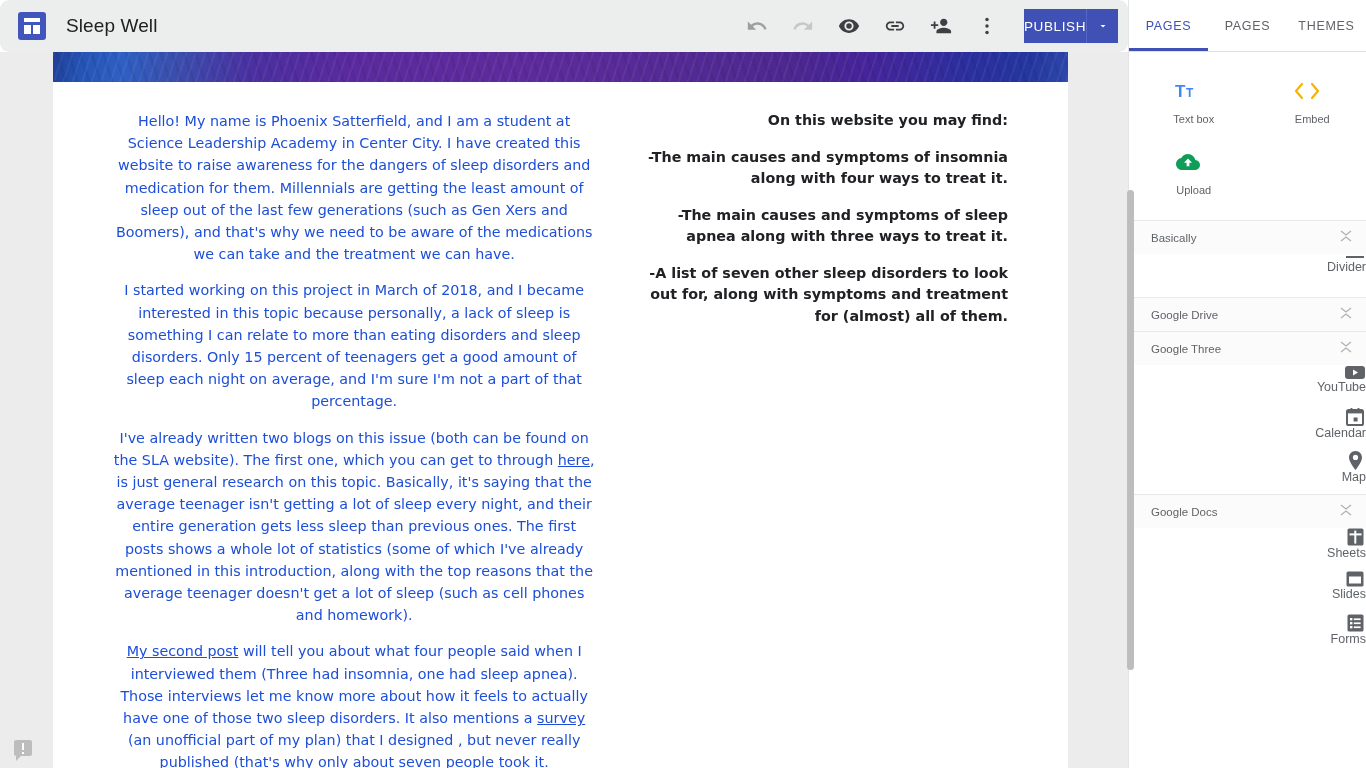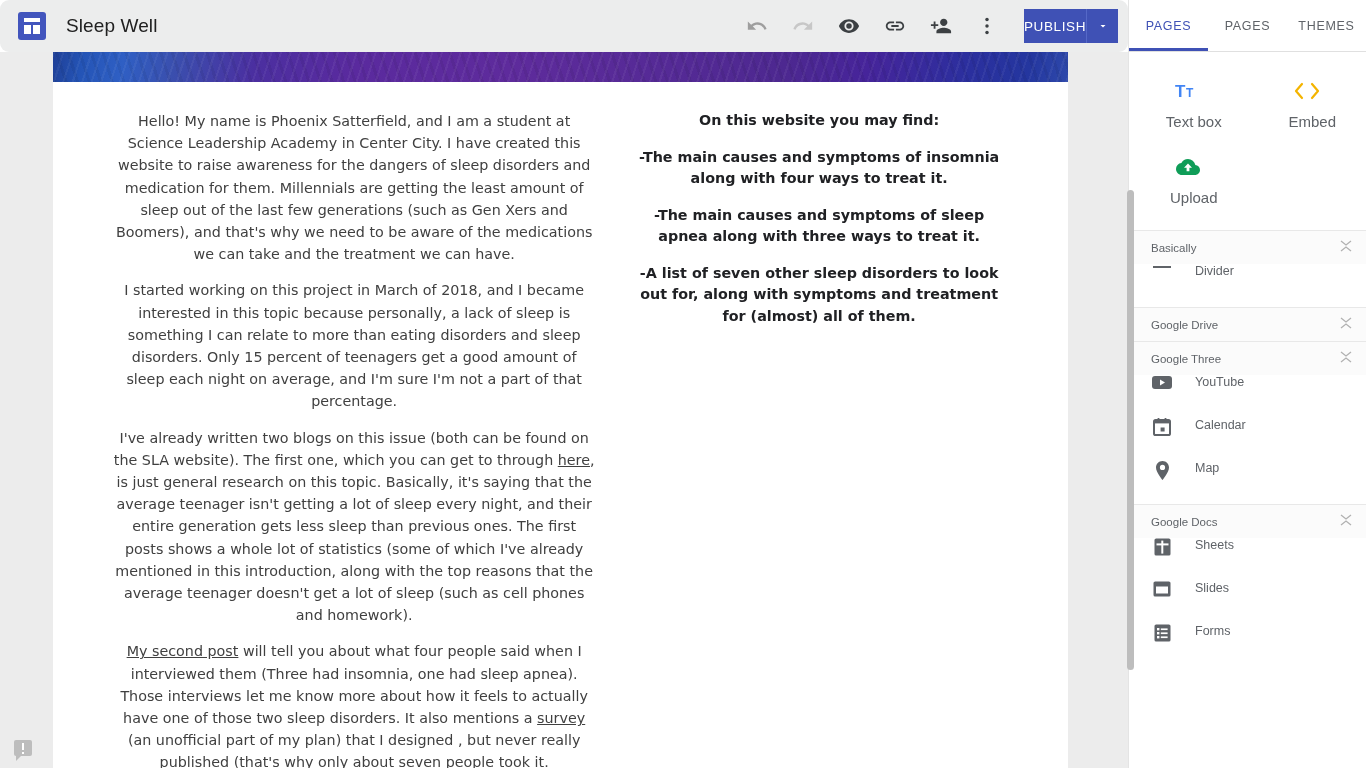--- a/index.html
+++ b/index.html
@@ -92,31 +92,31 @@
     display: flex;
     padding: 28px 60px 0 60px;
   }
   .col-left { width: 560px; padding-right: 30px; }
   .col-right { width: 420px; padding-left: 5px; }
 
   .col-left p {
     font-family: "DejaVu Sans", sans-serif;
     font-size: 14.3px;
     line-height: 22.2px;
-    color: #404040;
+    color: #1d4ed8;
     text-align: center;
     margin-bottom: 14px;
   }
   .col-right p {
     font-family: "DejaVu Sans", sans-serif;
     font-size: 14.3px;
     line-height: 21.5px;
     color: #202124;
     font-weight: bold;
-    text-align: center;
+    text-align: right;
     margin-bottom: 15px;
   }
   .doclink { text-decoration: underline; color: inherit; cursor: pointer; }
 
   .feedback {
     position: absolute; left: 14px; bottom: 12px;
     width: 18px; height: 16px; background: #bdbdbd;
     border-radius: 2px; cursor: pointer;
   }
   .feedback::after {
@@ -156,33 +156,33 @@
   }
 
   .insert-grid {
     display: flex; flex-wrap: wrap;
     padding: 16px 0 10px 0;
   }
   .ins-cell {
     width: 50%; text-align: center; padding: 8px 0 14px 0; cursor: pointer;
   }
   .ins-ico { height: 30px; display: flex; align-items: center; justify-content: center; }
-  .ins-label { font-size: 15px; color: #5f6368; margin-top: 7px; margin-left: 11px; }
+  .ins-label { font-size: 11px; color: #5f6368; margin-top: 7px; margin-left: 11px; }
 
   .sect-head {
     height: 34px; display: flex; align-items: center;
     padding: 0 14px 0 22px; border-top: 1px solid #e8e8e8;
     background: #fbfbfb;
   }
   .sect-title { font-size: 11.5px; color: #5f6368; flex: 1; }
   .collapse { cursor: pointer; opacity: .55; }
 
   .prow {
-    height: 43px; display: flex; align-items: flex-start;
-    padding-left: 22px; cursor: pointer;
+    height: 43px; display: flex; align-items: flex-end;
+    padding-left: 22px; cursor: pointer; flex-direction: column;
   }
   .prow .pico { width: 22px; display: flex; align-items: center; justify-content: center; }
   .prow .plabel { font-size: 12.5px; color: #5f6368; margin-left: 22px; }
 
   .panel-scrollbar {
     position: absolute; right: 232px; top: 190px;
     width: 7px; height: 480px; background: #bdbdbd; border-radius: 4px;
     cursor: pointer; z-index: 30;
   }
 </style>

